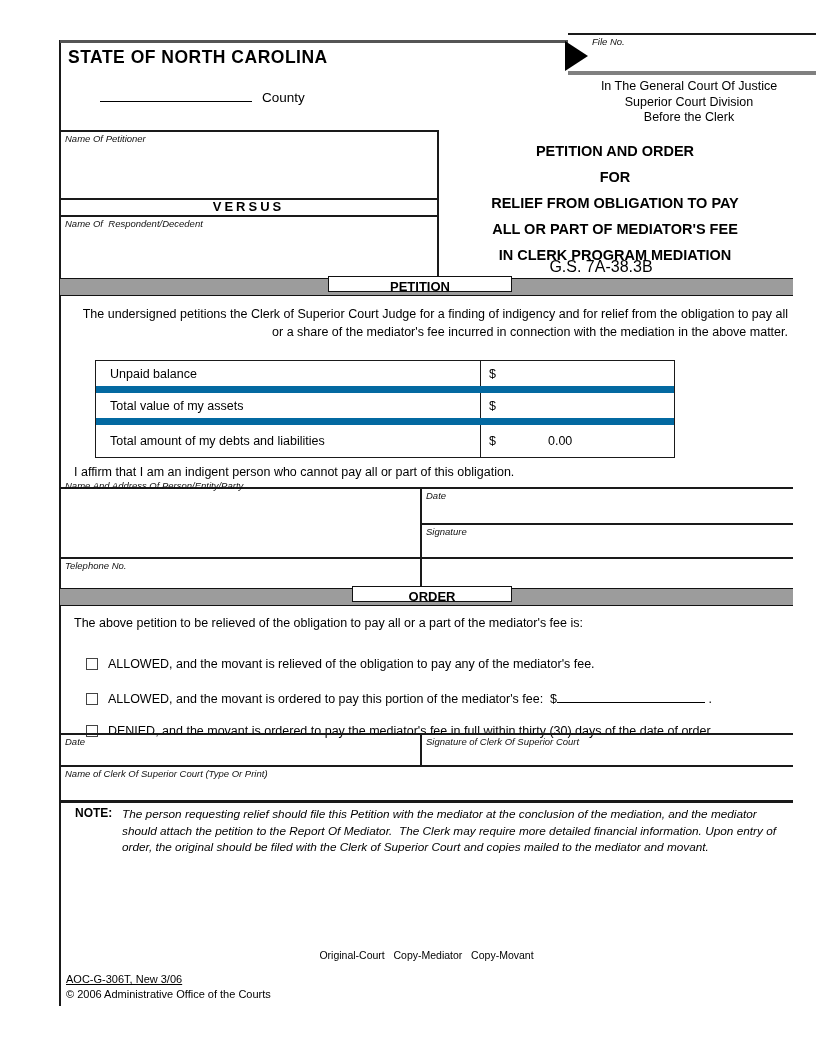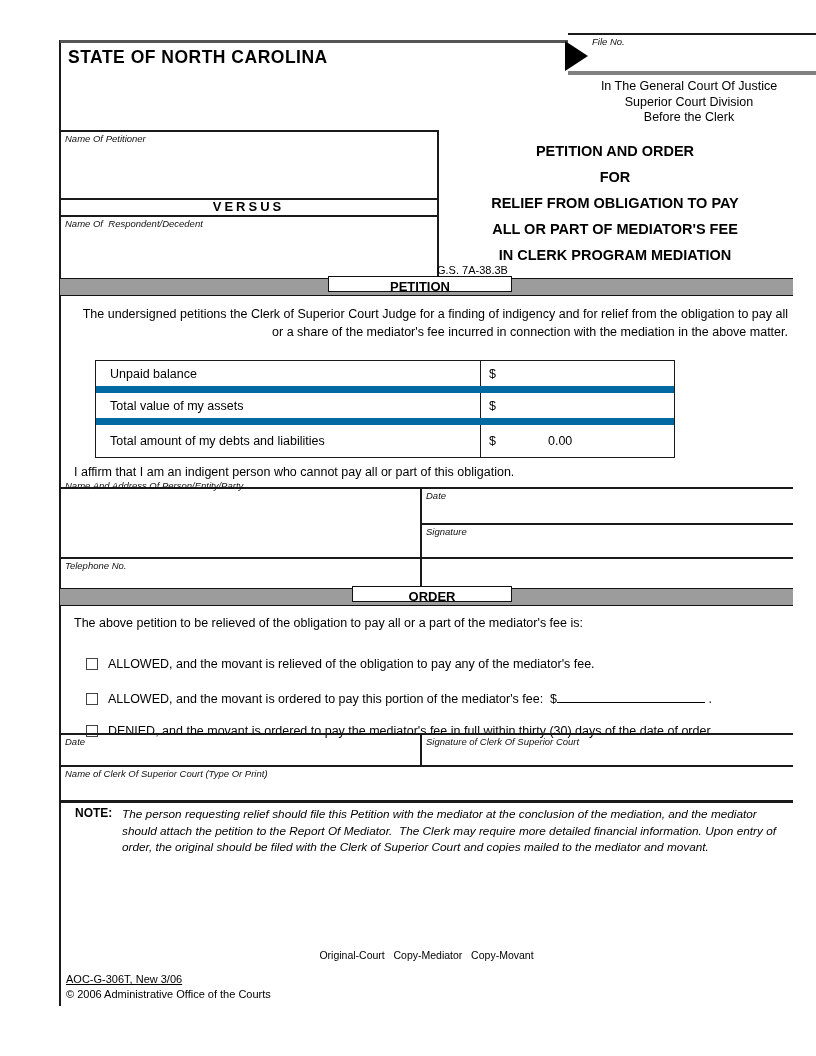--- a/index.html
+++ b/index.html
@@ -21,21 +21,21 @@
                 border-top:15px solid transparent; border-bottom:15px solid transparent;
                 border-left:23px solid #000; }
   .court-lines { position:absolute; left:568px; top:79px; width:242px; text-align:center;
                  font-size:12.5px; line-height:15.5px; }
 
   .versus { position:absolute; left:60px; top:198px; width:377px; height:17px;
             text-align:center; font-weight:bold; font-size:13px; letter-spacing:3px; line-height:17px; }
 
   .form-title { position:absolute; left:437px; top:138px; width:356px; text-align:center;
                 font-weight:bold; font-size:14.5px; line-height:26px; }
-  .statute { position:absolute; left:437px; top:264px; width:328px; text-align:left; font-size:11px; }
+  .statute { position:absolute; left:437px; top:258px; width:328px; text-align:center; font-size:16px; }
 
   .section-bar { position:absolute; left:60px; width:733px; height:18px; background:#9c9c9c;
                  border-top:1.5px solid #111; border-bottom:1.5px solid #111; }
   .section-tab { position:absolute; top:-3px; height:16px; background:#fff; border:1.5px solid #111;
                  text-align:center; font-weight:bold; font-size:13px; line-height:19px; }
 
   .body-text { font-size:12.5px; line-height:17.5px; white-space:pre-wrap; }
 
   .money-table { position:absolute; left:95px; top:360px; width:580px; border:1.5px solid #1a1a1a; }
   .trow { display:flex; height:32px; border-bottom:7px solid #0369a1; }
@@ -71,20 +71,23 @@
   <div class="vline" style="left:59px; top:40px; height:966px; width:2px;"></div>
   <div class="hline" style="left:60px; top:40px; width:508px; height:2.5px; background:#555;"></div>
   <div class="hline" style="left:568px; top:33px; width:248px;"></div>
   <div class="hline" style="left:568px; top:71px; width:248px; height:3.5px; background:#808080;"></div>
   <div class="hline" style="left:60px; top:130px; width:377px;"></div>
   <div class="hline" style="left:60px; top:198px; width:377px;"></div>
   <div class="hline" style="left:60px; top:215px; width:377px;"></div>
   <div class="vline" style="left:437px; top:130px; height:148px;"></div>
 
   <div class="abs state-title" style="left:68px; top:47px;">STATE OF NORTH CAROLINA</div>
+  <div class="abs" style="left:100px; top:88px;">
+    <span class="county-line"></span><span class="county-label">County</span>
+  </div>
 
   <div class="file-arrow"></div>
   <div class="abs small-label" style="left:592px; top:36px;">File No.</div>
   <div class="fill-field" style="left:592px; top:48px; width:220px; height:22px;"></div>
 
   <div class="court-lines">
     <div>In The General Court Of Justice</div>
     <div>Superior Court Division</div>
     <div>Before the Clerk</div>
   </div>

